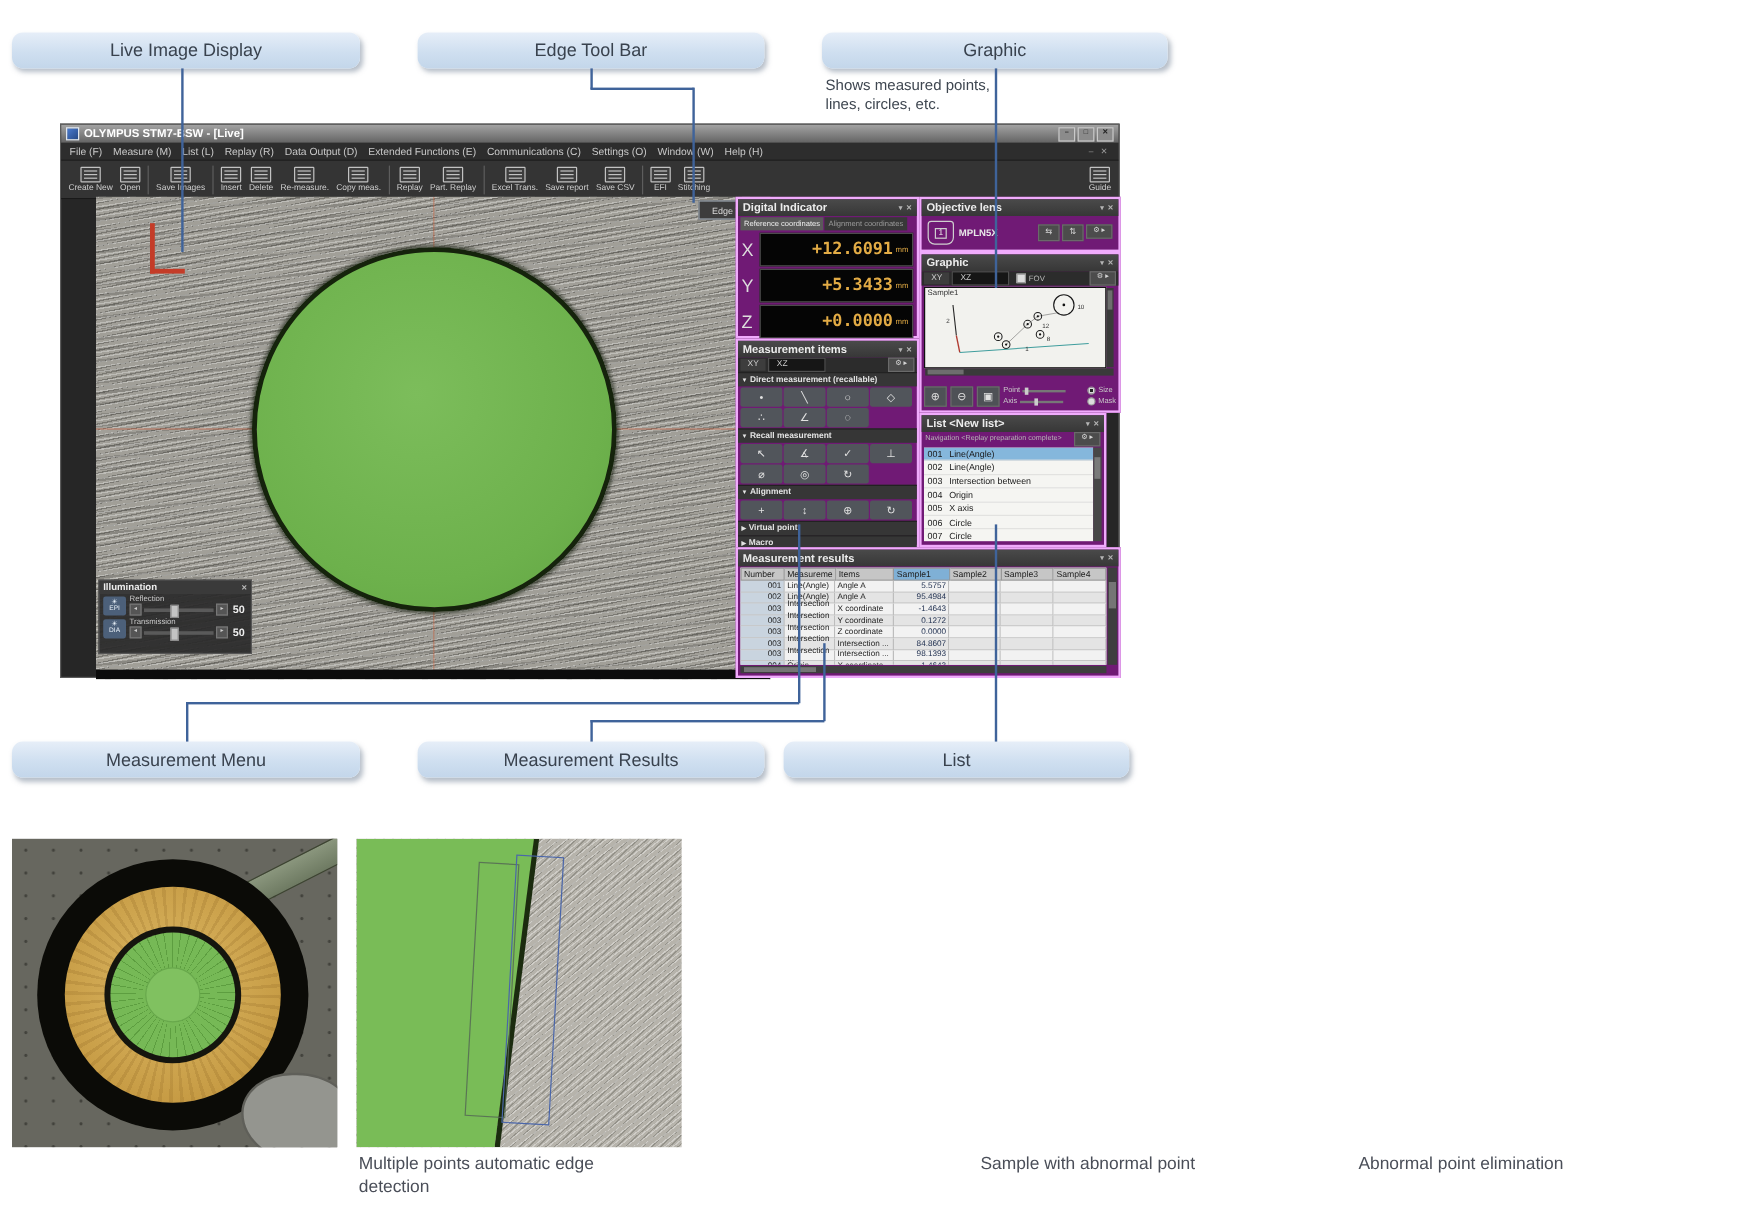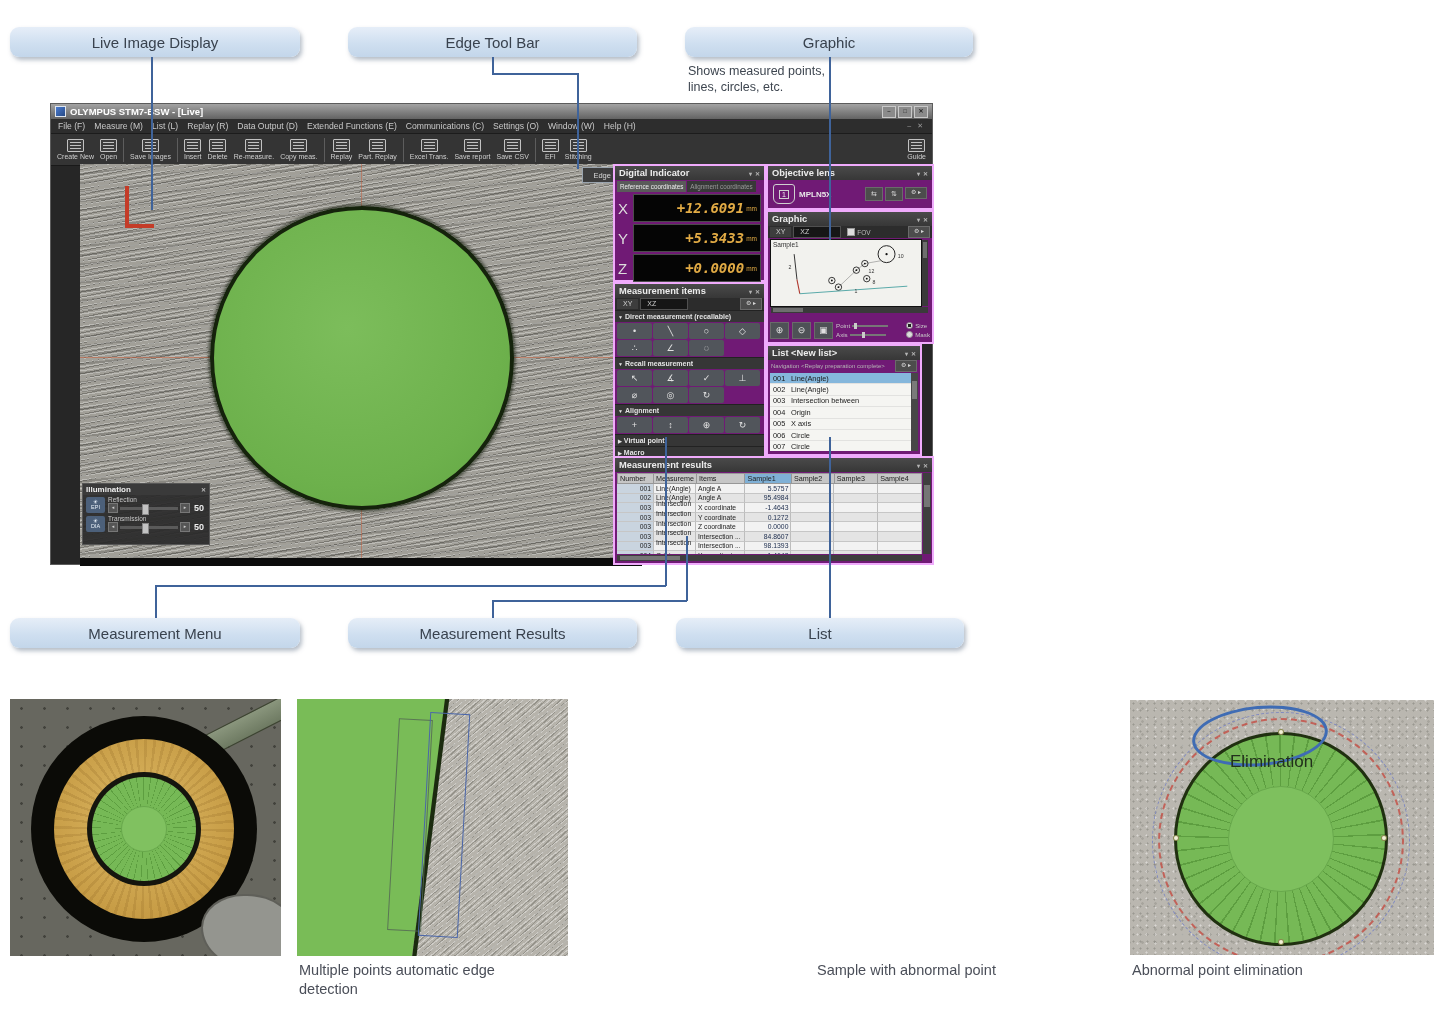--- a/index.html
+++ b/index.html
@@ -87,21 +87,21 @@
     color:#d5d5d5;font-size:6px;line-height:9px;text-align:center;}
   .gearbtn::before{content:"⚙ ▸";}
   
   .ditabs{display:flex;height:11px;margin:1px 2px 0;gap:1px;}
   .ditab{font-size:6.3px;padding:0 3px;line-height:11px;}
   .ditab.on{background:#5a5a5a;color:#eee;} .ditab.off{background:#383838;color:#9a9a9a;}
   .dirow{display:flex;align-items:center;padding:2px 3px 0;}
   .axis{width:15px;font-size:15px;color:#ddd;}
   .lcd{flex:1;height:26px;background:#050505;border:1px solid #4c4c4c;display:flex;
      align-items:center;justify-content:flex-end;padding:0 3px;gap:2px;}
-  .lcdval{font-family:"DejaVu Sans Mono",monospace;font-weight:bold;font-size:14px;color:#e2ab45;font-style:italic;}
+  .lcdval{font-family:"DejaVu Sans Mono",monospace;font-weight:bold;font-size:14px;color:#e2ab45;}
   .lcdunit{font-size:6.5px;color:#e2ab45;}
   
   .sect{height:11px;background:#363636;border-top:1px solid #222;color:#e4e4e4;font-size:7px;
     font-weight:bold;display:flex;align-items:center;padding:0 3px;}
   .sect.open::before{content:"▼ ";font-size:5px;margin-right:2px;}
   .sect.closed::before{content:"▶ ";font-size:5px;margin-right:2px;}
   .migrid{display:flex;flex-wrap:wrap;gap:1px;padding:1px 2px;}
   .mibtn{width:35px;height:16px;background:#51555b;border-radius:2px;color:#e2e2e2;
     display:flex;align-items:center;justify-content:center;font-size:9px;}
   .g-point::before{content:"•";} .g-line::before{content:"╲";} .g-circle::before{content:"○";}
@@ -250,21 +250,21 @@
       <span>Graphic</span>
     </div>
   <div class="note" style="left:688px;top:63px;width:148px;">Shows measured points, lines, circles, etc.</div>
 
   <div class="callout" style="left:10px;top:618px;width:290px;">
       <span>Measurement Menu</span>
     </div>
   <div class="callout" style="left:348px;top:618px;width:289px;">
       <span>Measurement Results</span>
     </div>
-  <div class="callout" style="left:676px;top:618px;width:288px;">
+  <div class="callout" style="left:653px;top:618px;width:288px;">
       <span>List</span>
     </div>
 
   <div class="conn" style="left:151px;top:57px;width:1.5px;height:153px;"></div>
   <div class="conn" style="left:492px;top:57px;width:1.5px;height:17px;"></div>
   <div class="conn" style="left:492px;top:73px;width:86px;height:1.5px;"></div>
   <div class="conn" style="left:577px;top:73px;width:1.5px;height:96px;"></div>
   <div class="conn" style="left:829px;top:57px;width:1.5px;height:183px;"></div>
   <div class="conn" style="left:155px;top:585px;width:1.5px;height:33px;"></div>
   <div class="conn" style="left:155px;top:585px;width:511px;height:1.5px;"></div>
@@ -771,29 +771,17 @@
   </div>
 
   <div class="eximg metal2" style="left:297px;top:699px;width:271px;height:257px;">
     <div class="i2green"></div>
     <div class="i2edge"></div>
     <div class="i2grayrect"></div>
     <div class="i2bluerect"></div>
   </div>
 
 
-  <div class="eximg stone" style="left:1130px;top:700px;width:304px;height:255px;">
-    <div class="i4blue-dash"></div>
-    <div class="i4red-dash"></div>
-    <div class="spokes i4spokes" style="border-radius:50%;"></div>
-    <div class="i4core"></div>
-    <div class="dots" style="left:149px;top:30px;"></div>
-    <div class="dots" style="left:44px;top:136px;"></div>
-    <div class="dots" style="left:252px;top:136px;"></div>
-    <div class="dots" style="left:149px;top:240px;"></div>
-    <div class="blue-ellipse" style="left:62px;top:6px;width:130px;height:54px;transform:rotate(-5deg);"></div>
-    <div class="overlaytext" style="left:100px;top:52px;">Elimination</div>
-  </div>
 
   <div class="caption" style="left:299px;top:961px;width:225px;">Multiple points automatic edge detection</div>
   <div class="caption" style="left:817px;top:961px;width:260px;">Sample with abnormal point</div>
   <div class="caption" style="left:1132px;top:961px;width:260px;">Abnormal point elimination</div>
 </div>
 
 </body></html>

